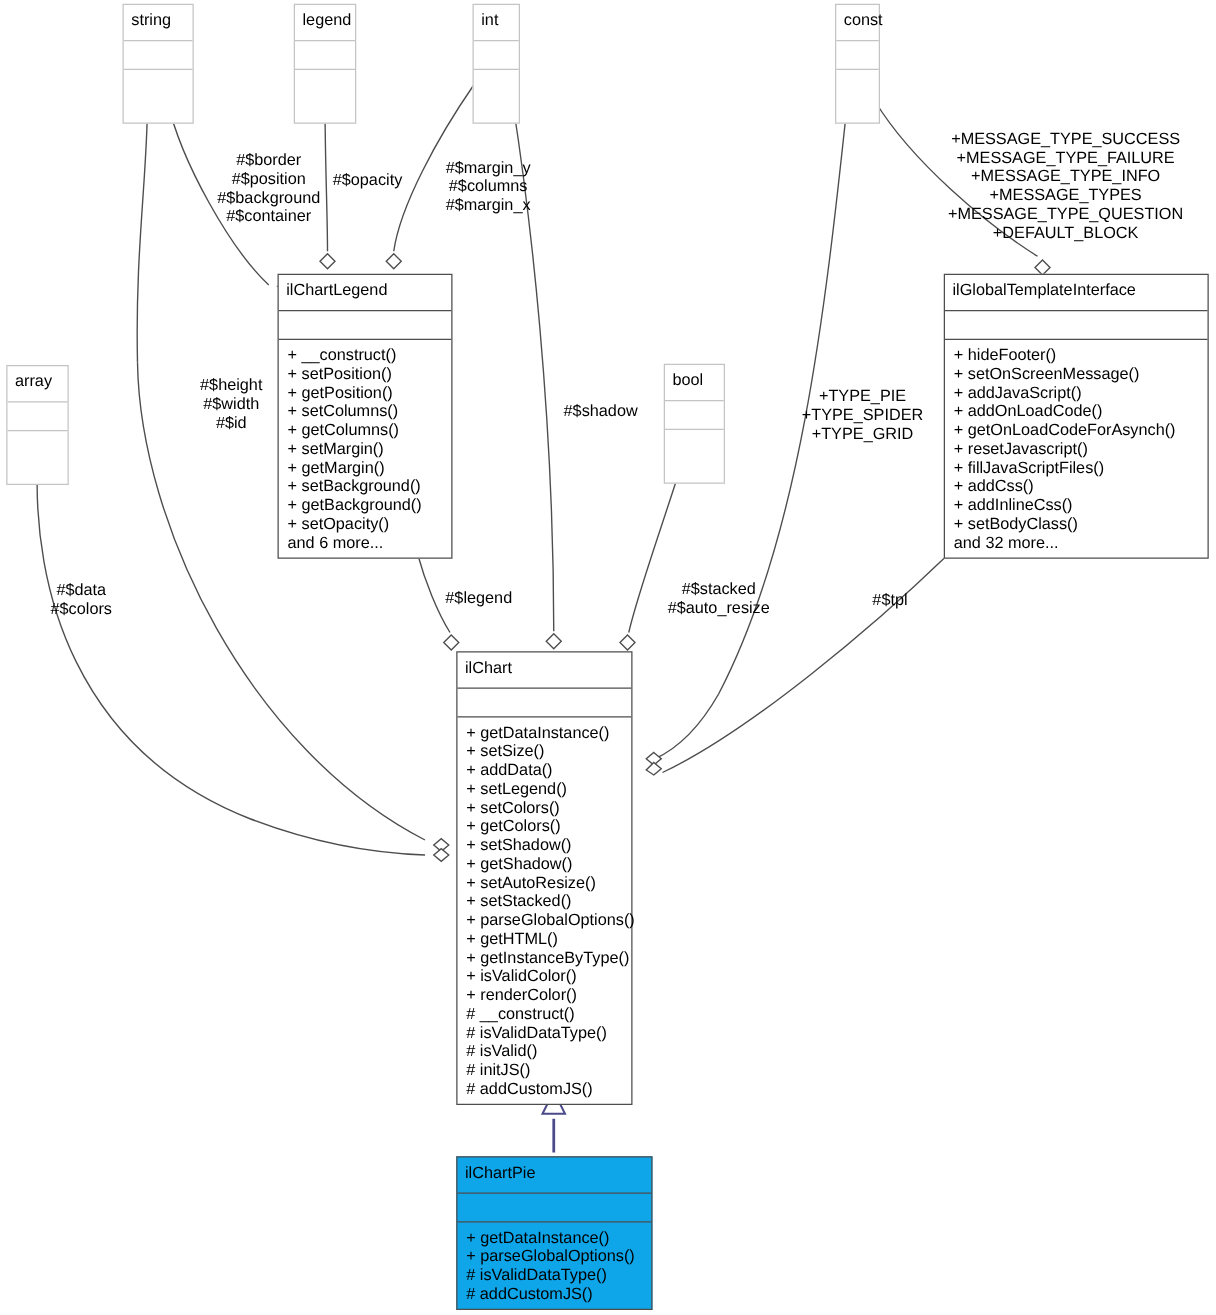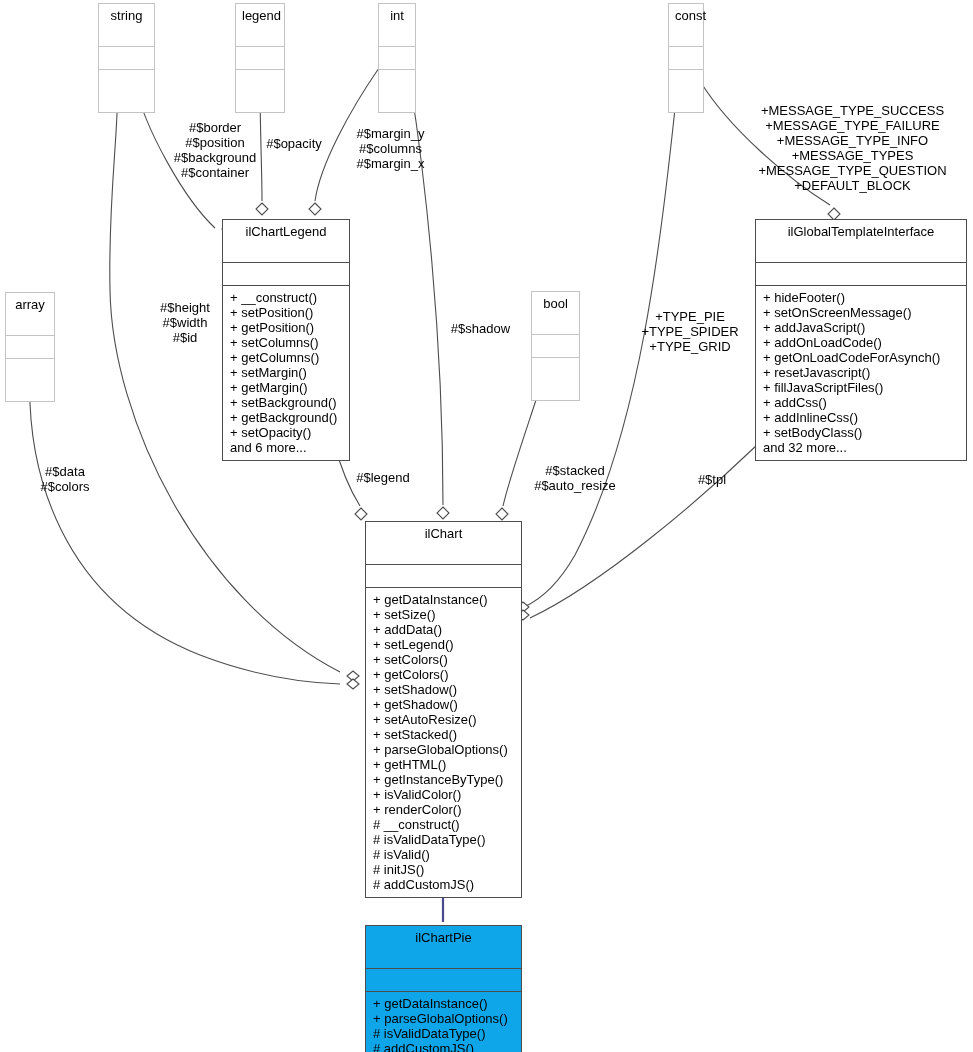--- a/index.html
+++ b/index.html
@@ -41,22 +41,22 @@
     border: 1px solid #c4c4c4;
   }
   .uml-box.strong {
     border: 1px solid #4d4d4d;
   }
   .uml-box.filled {
     background: #0ea5e9;
     border: 1px solid #4d4d4d;
   }
   .uml-title {
-    text-align: center;
-    padding: 4px 6px 23px 6px;
+    text-align: left;
+    padding: 4px 6px 9px 6px;
     white-space: nowrap;
   }
   .uml-box.plain .uml-title {
     border-bottom: 1px solid #c4c4c4;
   }
   .uml-box.strong .uml-title,
   .uml-box.filled .uml-title {
     border-bottom: 1px solid #4d4d4d;
   }
   .uml-attrs {
@@ -204,21 +204,21 @@
     <div class="uml-attrs"></div>
     <div class="uml-ops uml-empty-pad"></div>
   </div>
 
   <div class="uml-box plain" style="left:531px; top:291px; width:49px;">
     <div class="uml-title">bool</div>
     <div class="uml-attrs"></div>
     <div class="uml-ops uml-empty-pad"></div>
   </div>
 
-  <div class="uml-box strong" style="left:222px; top:219px; width:128px;">
+  <div class="uml-box strong" style="left:222px; top:219px; width:140px;">
     <div class="uml-title">ilChartLegend</div>
     <div class="uml-attrs"></div>
     <div class="uml-ops">
         <div class="op">+ __construct()</div>
         <div class="op">+ setPosition()</div>
         <div class="op">+ getPosition()</div>
         <div class="op">+ setColumns()</div>
         <div class="op">+ getColumns()</div>
         <div class="op">+ setMargin()</div>
         <div class="op">+ getMargin()</div>
@@ -240,21 +240,21 @@
         <div class="op">+ getOnLoadCodeForAsynch()</div>
         <div class="op">+ resetJavascript()</div>
         <div class="op">+ fillJavaScriptFiles()</div>
         <div class="op">+ addCss()</div>
         <div class="op">+ addInlineCss()</div>
         <div class="op">+ setBodyClass()</div>
         <div class="op">and 32 more...</div>
       </div>
   </div>
 
-  <div class="uml-box strong" style="left:365px; top:521px; width:157px;">
+  <div class="uml-box strong" style="left:365px; top:521px; width:141px;">
     <div class="uml-title">ilChart</div>
     <div class="uml-attrs"></div>
     <div class="uml-ops">
         <div class="op">+ getDataInstance()</div>
         <div class="op">+ setSize()</div>
         <div class="op">+ addData()</div>
         <div class="op">+ setLegend()</div>
         <div class="op">+ setColors()</div>
         <div class="op">+ getColors()</div>
         <div class="op">+ setShadow()</div>

